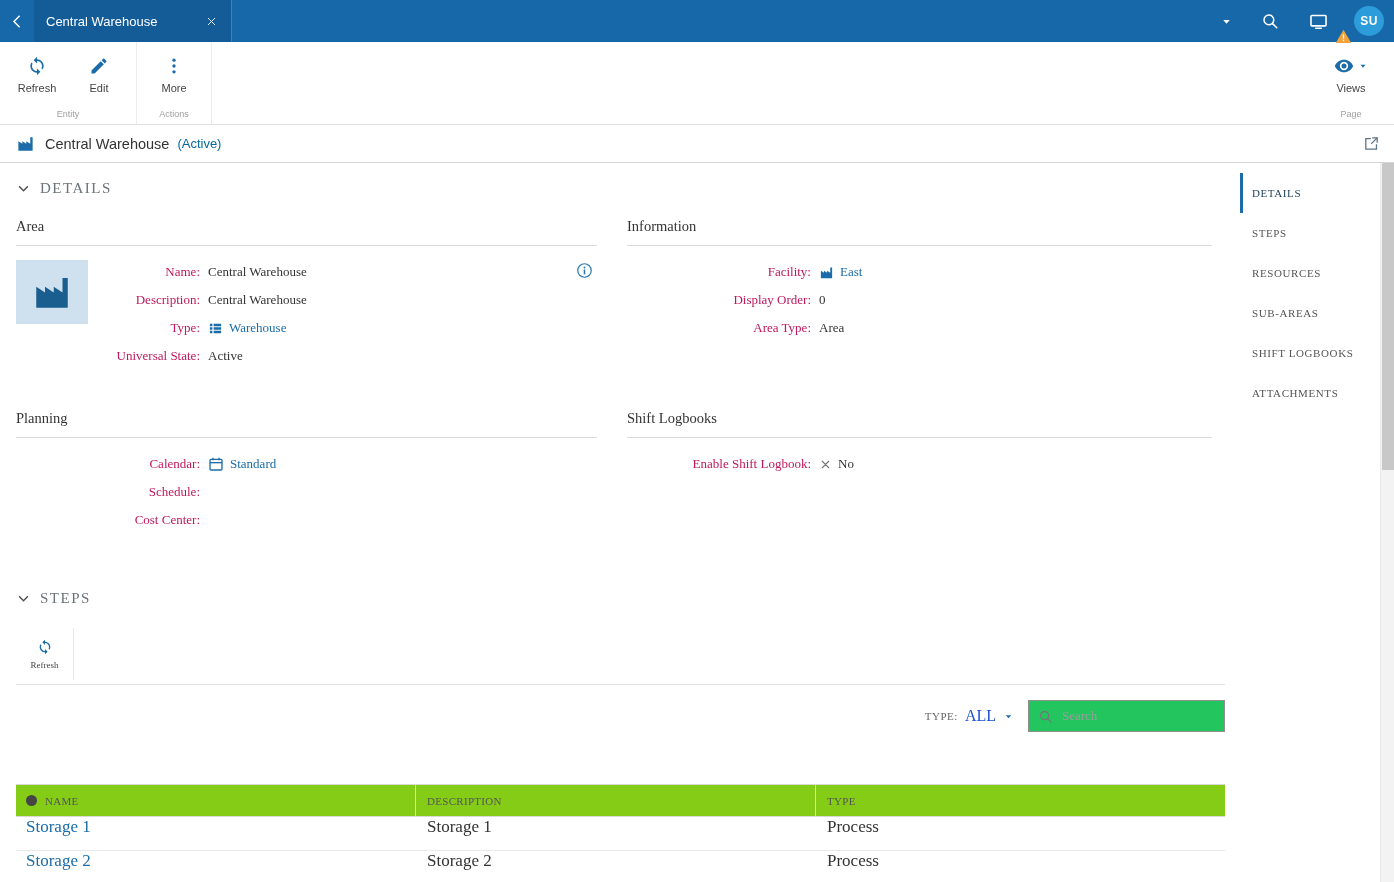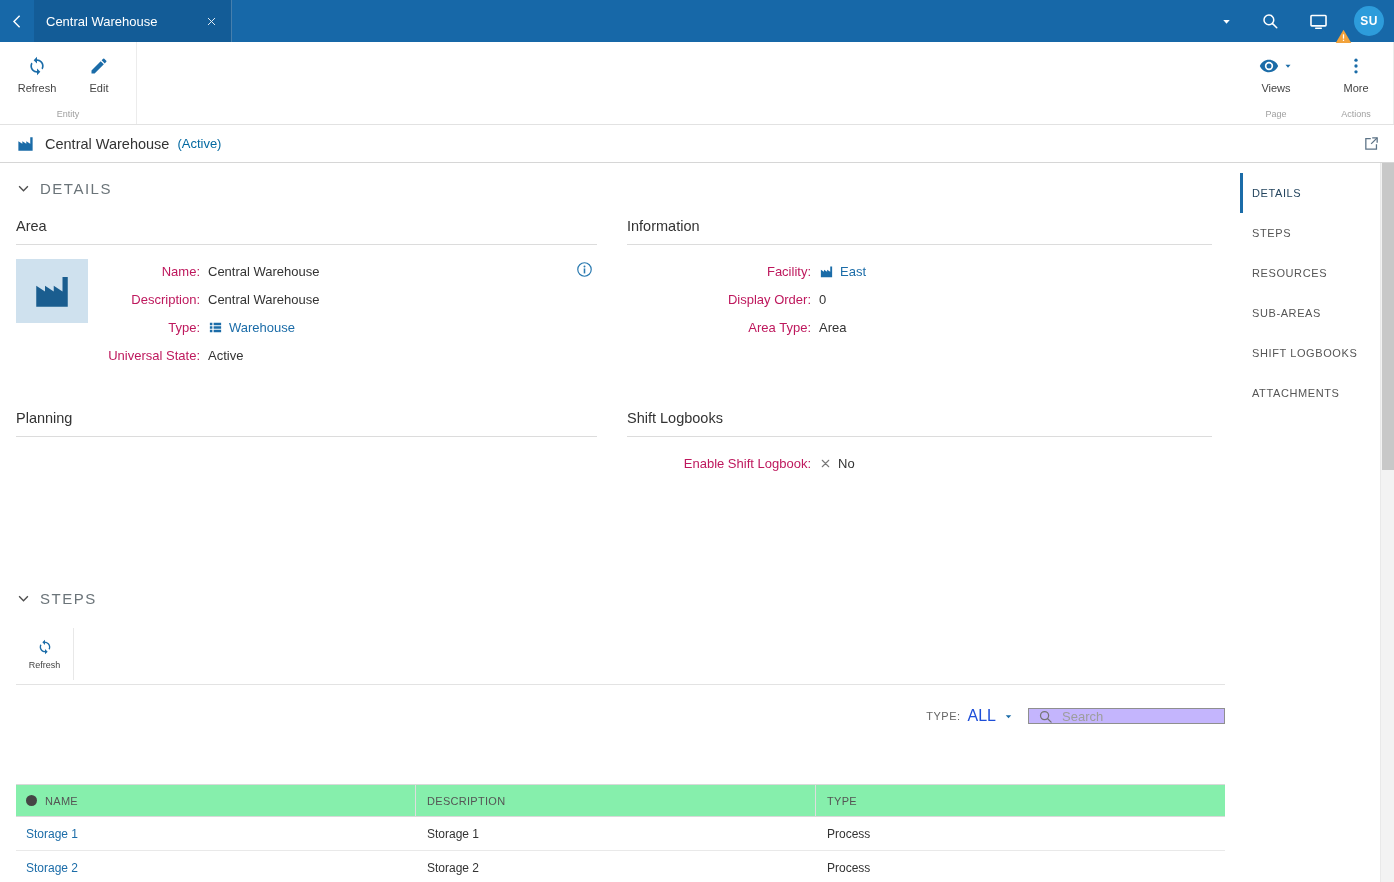--- a/index.html
+++ b/index.html
@@ -32,52 +32,52 @@
   .tbg-page{margin-left:auto;width:86px;}
   .views-row{display:flex;align-items:center;gap:4px;}
 
   
   .titlebar{position:absolute;top:125px;left:0;width:1394px;height:38px;background:#fff;border-bottom:1px solid #d6d6d6;display:flex;align-items:center;padding:0 14px 0 16px;}
   .e-title{font-size:14.5px;color:#333;margin-left:10px;}
   .e-state{font-size:13px;color:#0369a1;margin-left:8px;}
   .open-win{margin-left:auto;cursor:pointer;display:flex;}
 
   
-  .main{position:absolute;top:163px;left:0;width:1380px;height:719px;background:#fff;overflow:hidden;}
+  .main{position:absolute;top:163px;left:0;width:1380px;height:719px;background:#fff;overflow:hidden;font-family:Liberation Serif, serif;}
   .sec-head{position:absolute;display:flex;align-items:center;gap:9px;cursor:pointer;}
   .sec-title{font-size:15px;color:#6b7479;letter-spacing:1.5px;}
   .block{position:absolute;}
   .block h3{margin:0;font-size:14.5px;font-weight:400;color:#333;padding-bottom:10px;border-bottom:1px solid #dcdcdc;}
   .block-body{position:relative;padding-top:12px;}
   .frow{display:flex;align-items:center;height:28px;font-size:13px;}
   .flabel{width:184px;flex:none;text-align:right;color:#be185d;}
   .fvalue{margin-left:8px;color:#333;display:flex;align-items:center;gap:6px;}
   .link{color:#1b6ca8;cursor:pointer;}
   .thumb{position:absolute;left:0;top:14px;width:72px;height:64px;background:#cfe1ee;display:flex;align-items:center;justify-content:center;color:#1a5d8f;}
   .info-ic{position:absolute;right:4px;top:16px;color:#2a7ab0;cursor:pointer;display:flex;}
 
   
   .mini-refresh{position:absolute;left:16px;top:465px;width:58px;height:52px;display:flex;flex-direction:column;align-items:center;justify-content:center;gap:5px;border-right:1px solid #e8e8e8;cursor:pointer;color:#1b6ca8;}
   .mini-refresh-lbl{font-size:9px;color:#444;}
   .steps-divider{position:absolute;left:16px;top:521px;width:1209px;border-top:1px solid #e3e3e3;}
   .filter-row{position:absolute;left:16px;top:537px;width:1209px;height:32px;display:flex;align-items:center;justify-content:flex-end;gap:14px;}
   .type-filter{display:flex;align-items:center;gap:7px;cursor:pointer;}
   .type-lbl{font-size:11px;color:#666;letter-spacing:.5px;}
   .type-val{font-size:16px;color:#1d4ed8;}
-  .search-box{width:197px;height:16px;border:1px solid #8f8f8f;background:#c4b5fd;display:flex;align-items:center;gap:7px;padding:0 9px;}
+  .search-box{width:197px;height:32px;border:1px solid #8f8f8f;background:#22c55e;display:flex;align-items:center;gap:7px;padding:0 9px;}
   .search-box input{border:none;outline:none;flex:1;font-size:13px;font-family:inherit;color:#333;min-width:0;background:transparent;}
   .search-box input::placeholder{color:#9d9d9d;}
   .steps-title-row{position:absolute;left:16px;top:584px;width:1209px;height:28px;display:flex;align-items:center;}
   .steps-title{font-size:15px;color:#333;}
   .table-tools{margin-left:auto;display:flex;align-items:center;gap:26px;color:#1b6ca8;}
   .table-tools>*{cursor:pointer;display:flex;}
 
   .steps-table{position:absolute;left:16px;top:621px;width:1209px;}
-  .thead{display:flex;height:33px;background:#86efac;border-top:1px solid #d9d9d9;border-bottom:1px solid #d9d9d9;align-items:stretch;font-size:11px;color:#555;letter-spacing:.3px;}
-  .trow{display:flex;height:34px;align-items:center;font-size:12px;border-bottom:1px solid #e9e9e9;}
+  .thead{display:flex;height:33px;background:#84cc16;border-top:1px solid #d9d9d9;border-bottom:1px solid #d9d9d9;align-items:stretch;font-size:11px;color:#555;letter-spacing:.3px;}
+  .trow{display:flex;height:34px;align-items:flex-start;font-size:17px;border-bottom:1px solid #e9e9e9;}
   .col-name{width:400px;padding-left:10px;display:flex;align-items:center;gap:8px;}
   .col-desc{width:400px;padding-left:11px;display:flex;align-items:center;}
   .col-type{flex:1;padding-left:11px;display:flex;align-items:center;}
   .thead .col-name,.thead .col-desc{border-right:1px solid #dedede;}
   .name-dot{width:11px;height:11px;border-radius:50%;background:#454545;flex:none;}
   .row-link{color:#1b6ca8;cursor:pointer;}
 
   
   .side-nav{position:absolute;left:1240px;top:10px;width:140px;}
   .side-item{height:40px;display:flex;align-items:center;padding-left:9px;border-left:3px solid transparent;font-size:11px;letter-spacing:.6px;color:#555;cursor:pointer;white-space:nowrap;}
@@ -143,49 +143,49 @@
         <span class="tb-btn-lbl">Refresh</span>
       </div>
       <div class="tb-btn">
         <svg width="20" height="20" viewBox="0 0 24 24">
             <path d="M3 17.25V21h3.75L17.81 9.94l-3.75-3.75L3 17.25zM20.71 7.04a.996.996 0 0 0 0-1.41l-2.34-2.34a.996.996 0 0 0-1.41 0l-1.83 1.83 3.75 3.75 1.83-1.83z" fill="currentColor"></path>
           </svg>
         <span class="tb-btn-lbl">Edit</span>
       </div>
     </div>
     <div class="tbg-lbl">Entity</div>
-  </div>
-  <div class="tbg tbg-page">
-    <div class="tbg-btns" style="justify-content:center;">
-      <div class="tb-btn" style="width:80px;">
-        <span class="views-row">
-          <svg width="20" height="20" viewBox="0 0 24 24" style="color:#1b6ca8;">
-              <path d="M12 4.5C7 4.5 2.7 7.6 1 12c1.7 4.4 6 7.5 11 7.5s9.3-3.1 11-7.5c-1.7-4.4-6-7.5-11-7.5zm0 12.5a5 5 0 1 1 0-10 5 5 0 0 1 0 10zm0-8a3 3 0 1 0 0 6 3 3 0 0 0 0-6z" fill="currentColor"></path>
-            </svg>
-          <svg width="10" height="10" viewBox="0 0 24 24" style="color:#1b6ca8;">
-              <path d="M6 9h12l-6 7z" fill="currentColor"></path>
-            </svg>
-        </span>
-        <span class="tb-btn-lbl">Views</span>
-      </div>
-    </div>
-    <div class="tbg-lbl">Page</div>
   </div>
   <div class="tbg tbg-sep">
     <div class="tbg-btns">
       <div class="tb-btn">
         <svg width="20" height="20" viewBox="0 0 24 24">
             <circle cx="12" cy="5" r="2" fill="currentColor"></circle>
             <circle cx="12" cy="12" r="2" fill="currentColor"></circle>
             <circle cx="12" cy="19" r="2" fill="currentColor"></circle>
           </svg>
         <span class="tb-btn-lbl">More</span>
       </div>
     </div>
     <div class="tbg-lbl">Actions</div>
+  </div>
+  <div class="tbg tbg-page">
+    <div class="tbg-btns" style="justify-content:center;">
+      <div class="tb-btn" style="width:80px;">
+        <span class="views-row">
+          <svg width="20" height="20" viewBox="0 0 24 24" style="color:#1b6ca8;">
+              <path d="M12 4.5C7 4.5 2.7 7.6 1 12c1.7 4.4 6 7.5 11 7.5s9.3-3.1 11-7.5c-1.7-4.4-6-7.5-11-7.5zm0 12.5a5 5 0 1 1 0-10 5 5 0 0 1 0 10zm0-8a3 3 0 1 0 0 6 3 3 0 0 0 0-6z" fill="currentColor"></path>
+            </svg>
+          <svg width="10" height="10" viewBox="0 0 24 24" style="color:#1b6ca8;">
+              <path d="M6 9h12l-6 7z" fill="currentColor"></path>
+            </svg>
+        </span>
+        <span class="tb-btn-lbl">Views</span>
+      </div>
+    </div>
+    <div class="tbg-lbl">Page</div>
   </div>
 </div>
 
 <div class="titlebar">
   <svg width="19" height="19" viewBox="0 0 24 24" style="color:#1b6ca8;">
       <path d="M3 21V9l5 3.3V9l5 3.3V9l5 3.3V4h3v17z" fill="currentColor"></path>
     </svg>
   <span class="e-title">Central Warehouse</span>
   <span class="e-state">(Active)</span>
   <span class="open-win">
@@ -263,20 +263,41 @@
       </div>
       <div class="frow">
         <span class="flabel">Area Type:</span>
         <span class="fvalue">Area</span>
       </div>
     </div>
   </section>
 
   <section class="block" style="left:16px;top:247px;width:581px;">
     <h3>Planning</h3>
+    <div class="block-body">
+      <div class="frow">
+        <span class="flabel">Calendar:</span>
+        <span class="fvalue link">
+          <svg width="16" height="16" viewBox="0 0 24 24">
+              <rect x="3" y="5" width="18" height="16" rx="1.5" fill="none" stroke="currentColor" stroke-width="2"></rect>
+              <path d="M3 10h18" stroke="currentColor" stroke-width="2"></path>
+              <path d="M7.5 2.5v4M16.5 2.5v4" stroke="currentColor" stroke-width="2"></path>
+            </svg>
+          <span>Standard</span>
+        </span>
+      </div>
+      <div class="frow">
+        <span class="flabel">Schedule:</span>
+        <span class="fvalue"></span>
+      </div>
+      <div class="frow">
+        <span class="flabel">Cost Center:</span>
+        <span class="fvalue"></span>
+      </div>
+    </div>
   </section>
 
   <section class="block" style="left:627px;top:247px;width:585px;">
     <h3>Shift Logbooks</h3>
     <div class="block-body">
       <div class="frow">
         <span class="flabel">Enable Shift Logbook:</span>
         <span class="fvalue">
           <svg width="13" height="13" viewBox="0 0 24 24">
               <path d="M6 6l12 12M18 6L6 18" stroke="#787878" stroke-width="2" stroke-linecap="round"></path>

